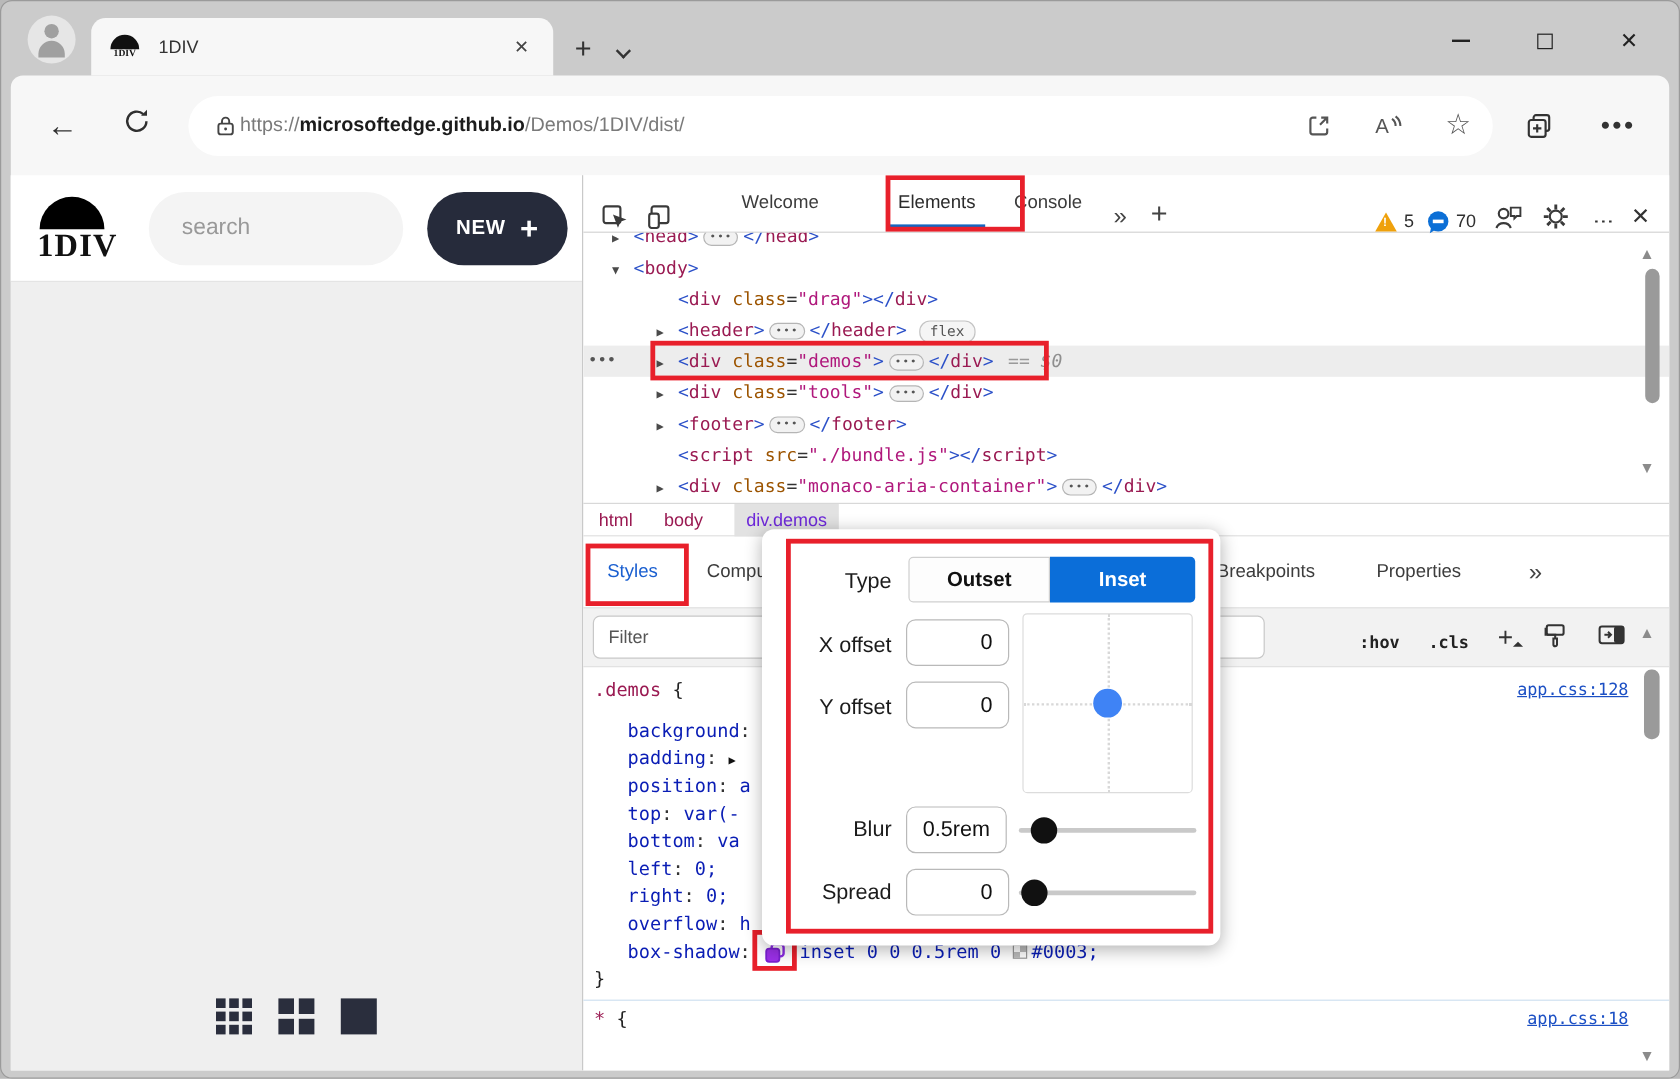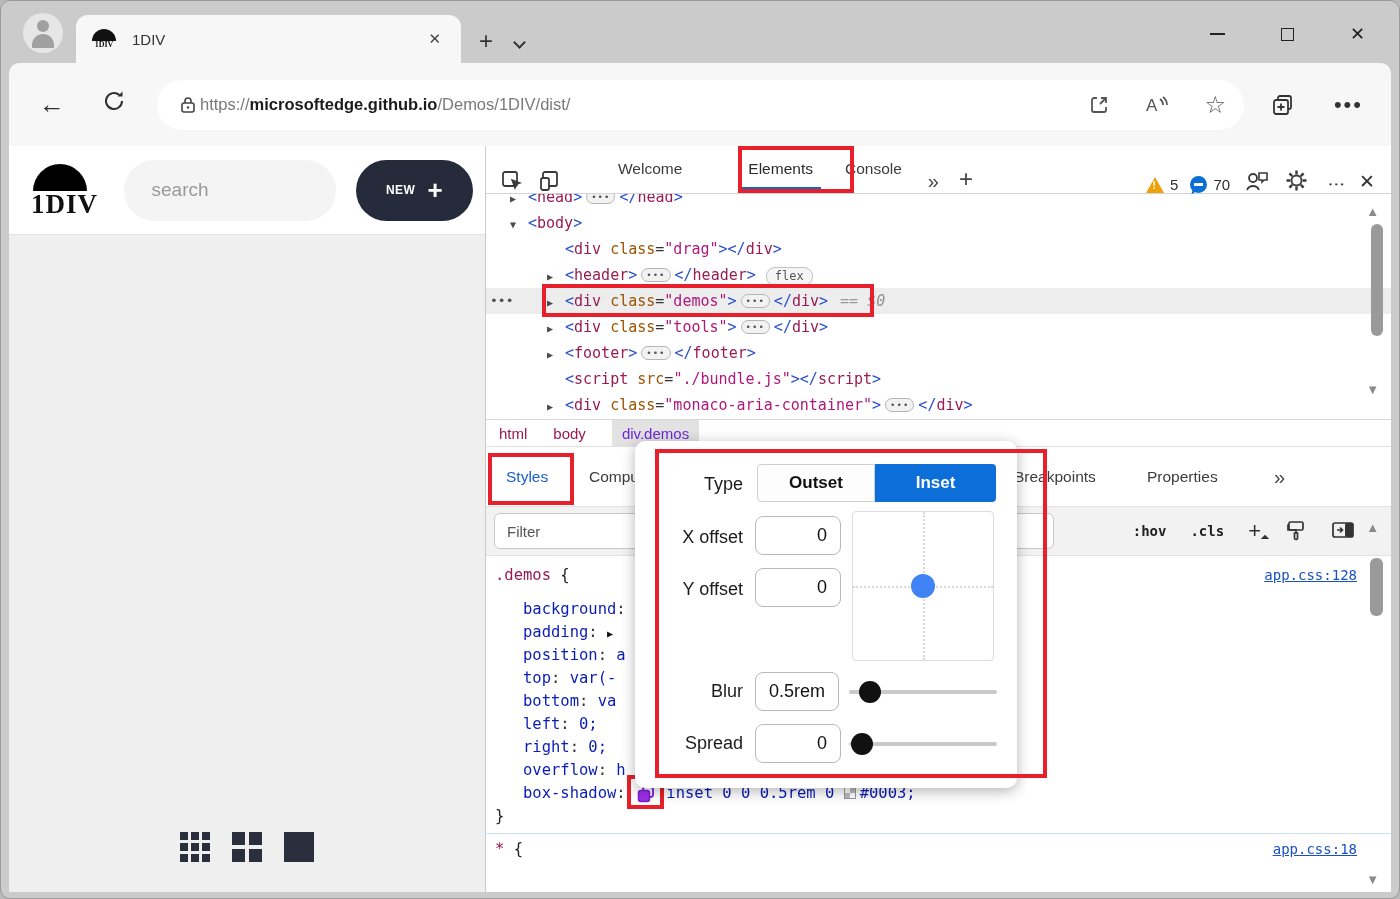--- a/index.html
+++ b/index.html
@@ -54,21 +54,21 @@
   .applogo { width:70px; }
   .applogo .dome { width:54px; height:27px; background:#000; border-radius:27px 27px 0 0; margin-left:2px; }
   .applogo .ltxt { font-family:"Liberation Serif", serif; font-weight:bold; font-size:27px;
                    line-height:26px; color:#111; letter-spacing:1px; }
   .searchpill { margin-left:24px; width:212px; height:61px; background:#f4f4f4; border-radius:31px;
                 border:none; outline:none; padding:0 28px; font-size:19px; color:#555;
                 font-family:"Liberation Sans", sans-serif; }
   .searchpill::placeholder { color:#999; }
   .newbtn { margin-left:20px; width:120px; height:61px; background:#262b3b; border-radius:31px;
             display:flex; align-items:center; justify-content:center; gap:12px; color:#fff; }
-  .newbtn .nlab { font-weight:bold; font-size:12px; letter-spacing:.5px; }
+  .newbtn .nlab { font-weight:bold; font-size:17px; letter-spacing:.5px; }
   .newbtn .nplus { font-size:26px; font-weight:bold; line-height:20px; }
   .appbody { flex:1; }
   .appfooter { height:90px; display:flex; align-items:center; justify-content:center; gap:22px; }
   .g9 { width:30px; height:30px; display:grid; grid-template-columns:repeat(3,1fr); gap:3px; }
   .g9 i { background:#2a2e3d; }
   .g4 { width:30px; height:30px; display:grid; grid-template-columns:repeat(2,1fr); gap:4px; }
   .g4 i { background:#2a2e3d; }
   .g1 { width:30px; height:30px; background:#2a2e3d; }
 
   
@@ -148,21 +148,21 @@
   .st-props { left:661px; }
   .st-more { left:788px; font-size:20px; color:#444; }
 
   
   .filter-bar { position:relative; height:50px; background:#f2f2f2; border-top:1px solid #e2e2e2;
                 border-bottom:1px solid #e2e2e2; display:flex; align-items:center; padding-left:8px; }
   .filter-input { width:560px; height:36px; border:1px solid #c8c8c8; border-radius:6px;
                 padding:0 12px; font-size:15px; color:#444; outline:none;
                 font-family:"Liberation Sans", sans-serif; background:#fff; }
   .filter-input::placeholder { color:#555; }
-  .fb-right { position:absolute; right:36px; display:flex; align-items:center; gap:24px; }
+  .fb-right { position:absolute; right:36px; display:flex; align-items:flex-end; gap:24px; }
   .fb-txt { font-family:"DejaVu Sans Mono", monospace; font-weight:bold; font-size:14px; color:#222; }
   .fb-plus { position:relative; font-size:22px; color:#333; }
   .fb-plus::after { content:""; position:absolute; right:-7px; bottom:2px; width:0; height:0;
                 border-left:6px solid transparent; border-top:6px solid #333; transform:rotate(-45deg); }
 
   
   .css-pane { position:relative; height:336px; font-family:"DejaVu Sans Mono", monospace;
               font-size:15.5px; padding:8px 0 0 9px; }
   .css-row { position:relative; height:23px; line-height:23px; white-space:nowrap; }
   .tk-sel { color:#9a1a52; }
@@ -177,21 +177,21 @@
   .tk-swatch { display:inline-block; width:12px; height:12px; margin-right:4px; vertical-align:-1px;
         border:1px solid #999;
         background:conic-gradient(#bbb 0 25%, #fff 0 50%, #bbb 0 75%, #fff 0); }
   .ic-wrap { position:relative; display:inline-block; vertical-align:-2px; margin:0 2px; }
   .ic-red { position:absolute; left:-10px; top:-9px; width:37px; height:34px;
             border:4px solid var(--c-annotation_red,#e8202b); }
 
   
   .popup { position:absolute; left:149px; top:295px; width:382px; height:347px; background:#fff;
            border-radius:10px; box-shadow:0 3px 14px rgba(0,0,0,.3); z-index:50; }
-  .pp-red { position:absolute; left:20px; top:8px; width:392px; height:329px;
+  .pp-red { position:absolute; left:20px; top:8px; width:356px; height:329px;
             border:4px solid var(--c-annotation_red,#e8202b); }
   .pp-label { position:absolute; left:0; width:84px; text-align:right; font-size:18px; color:#1b1b1b; }
   .pp-btn { position:absolute; top:11px; height:38px; display:flex; align-items:center;
             justify-content:center; font-size:17px; font-weight:bold; }
   .pp-outset { left:98px; width:118px; background:#fdfdfd; border:1px solid #cfcfcf;
             border-radius:4px 0 0 4px; color:#111; }
   .pp-inset { left:216px; width:121px; background:var(--c-accent_blue,#0b6ed9); color:#fff;
             border-radius:0 4px 4px 0; }
   .pp-input { position:absolute; left:96px; width:86px; height:39px; border:1.5px solid #b9b9b9;
             border-radius:8px; font-size:18px; color:#111; display:flex; align-items:center;

